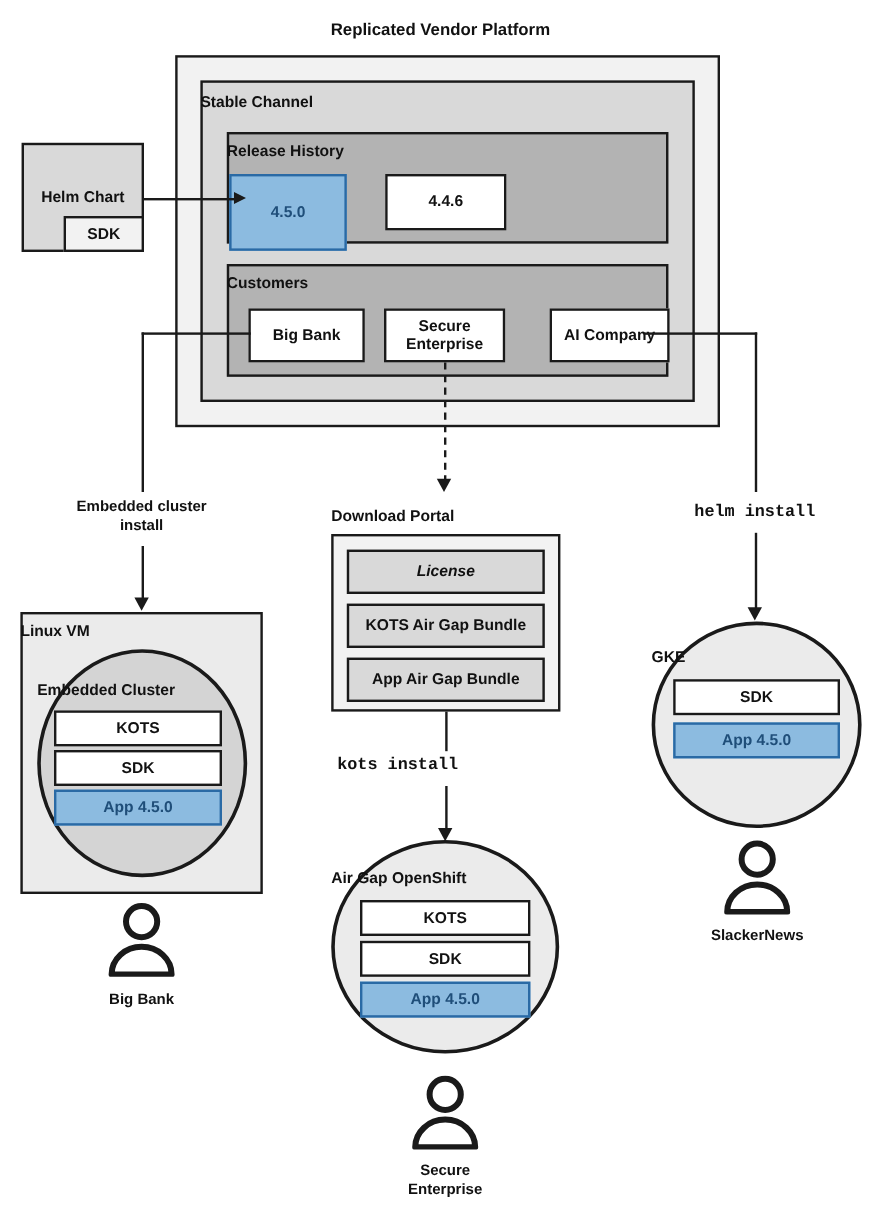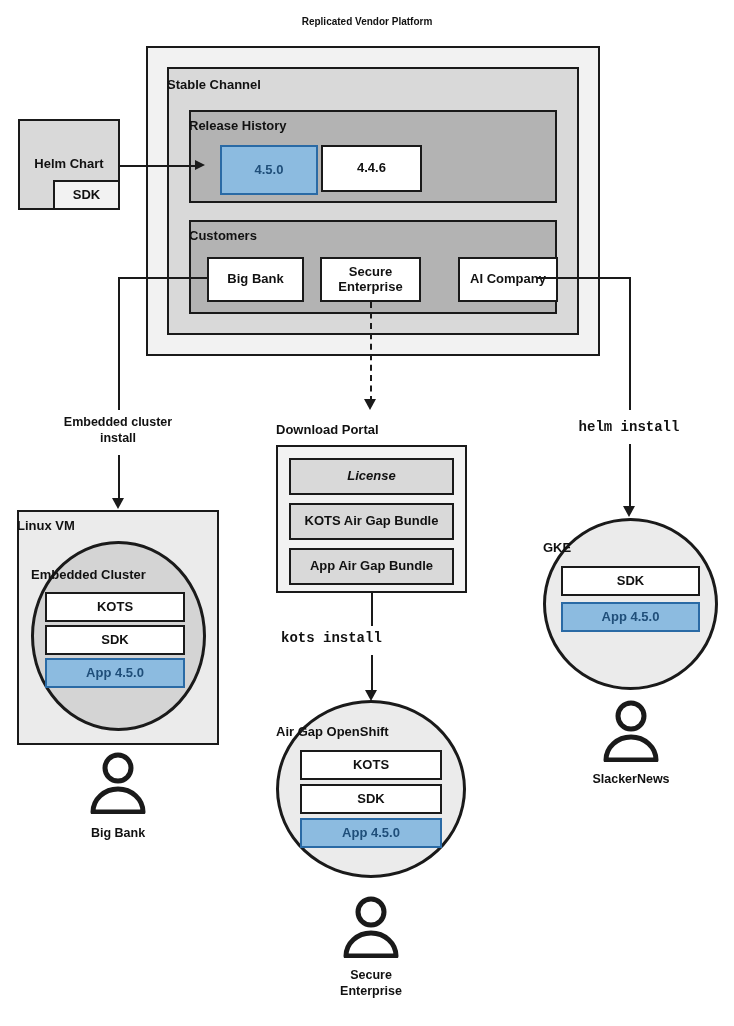--- a/index.html
+++ b/index.html
@@ -50,21 +50,21 @@
     border: 2px solid #2a6aa5;
     color: #1f4e79;
   }
 
   
   .diagram-title {
     position: absolute;
     left: 0; right: 0;
     top: 16px;
     text-align: center;
-    font-size: 10px;
+    font-size: 14px;
     font-weight: bold;
     color: #111;
   }
   .t13 { font-size: 13px; }
 
   .mono {
     font-family: "Liberation Mono", "DejaVu Sans Mono", monospace;
     font-weight: bold;
     font-size: 14px;
     color: #111;
@@ -130,21 +130,21 @@
   <div class="diagram-title">Replicated Vendor Platform</div>
 
   <div class="box fill-outer" style="left:146px; top:46px; width:454px; height:310px;"></div>
 
   <div class="box fill-mid" style="left:167px; top:67px; width:412px; height:268px;"></div>
   <div class="box-label-top t13" style="left:167px; top:78px; width:412px;">Stable Channel</div>
 
   <div class="box fill-inner" style="left:189px; top:110px; width:368px; height:93px;"></div>
   <div class="box-label-top t13" style="left:189px; top:119px; width:333px;">Release History</div>
 
-  <div class="box blue t13" style="left:220px; top:145px; width:98px; height:50px;">4.5.0</div>
+  <div class="box blue t13" style="left:191px; top:145px; width:98px; height:64px;">4.5.0</div>
 
   <div class="box fill-white t13" style="left:321px; top:145px; width:101px; height:47px;">4.4.6</div>
 
   <div class="box fill-inner" style="left:189px; top:220px; width:368px; height:94px;"></div>
   <div class="box-label-top t13" style="left:189px; top:229px; width:368px;">Customers</div>
 
   <div class="box fill-white t13" style="left:207px; top:257px; width:97px; height:45px;">Big Bank</div>
 
   <div class="box fill-white t13" style="left:320px; top:257px; width:101px; height:45px; flex-direction:column;">
     <span>Secure</span>

